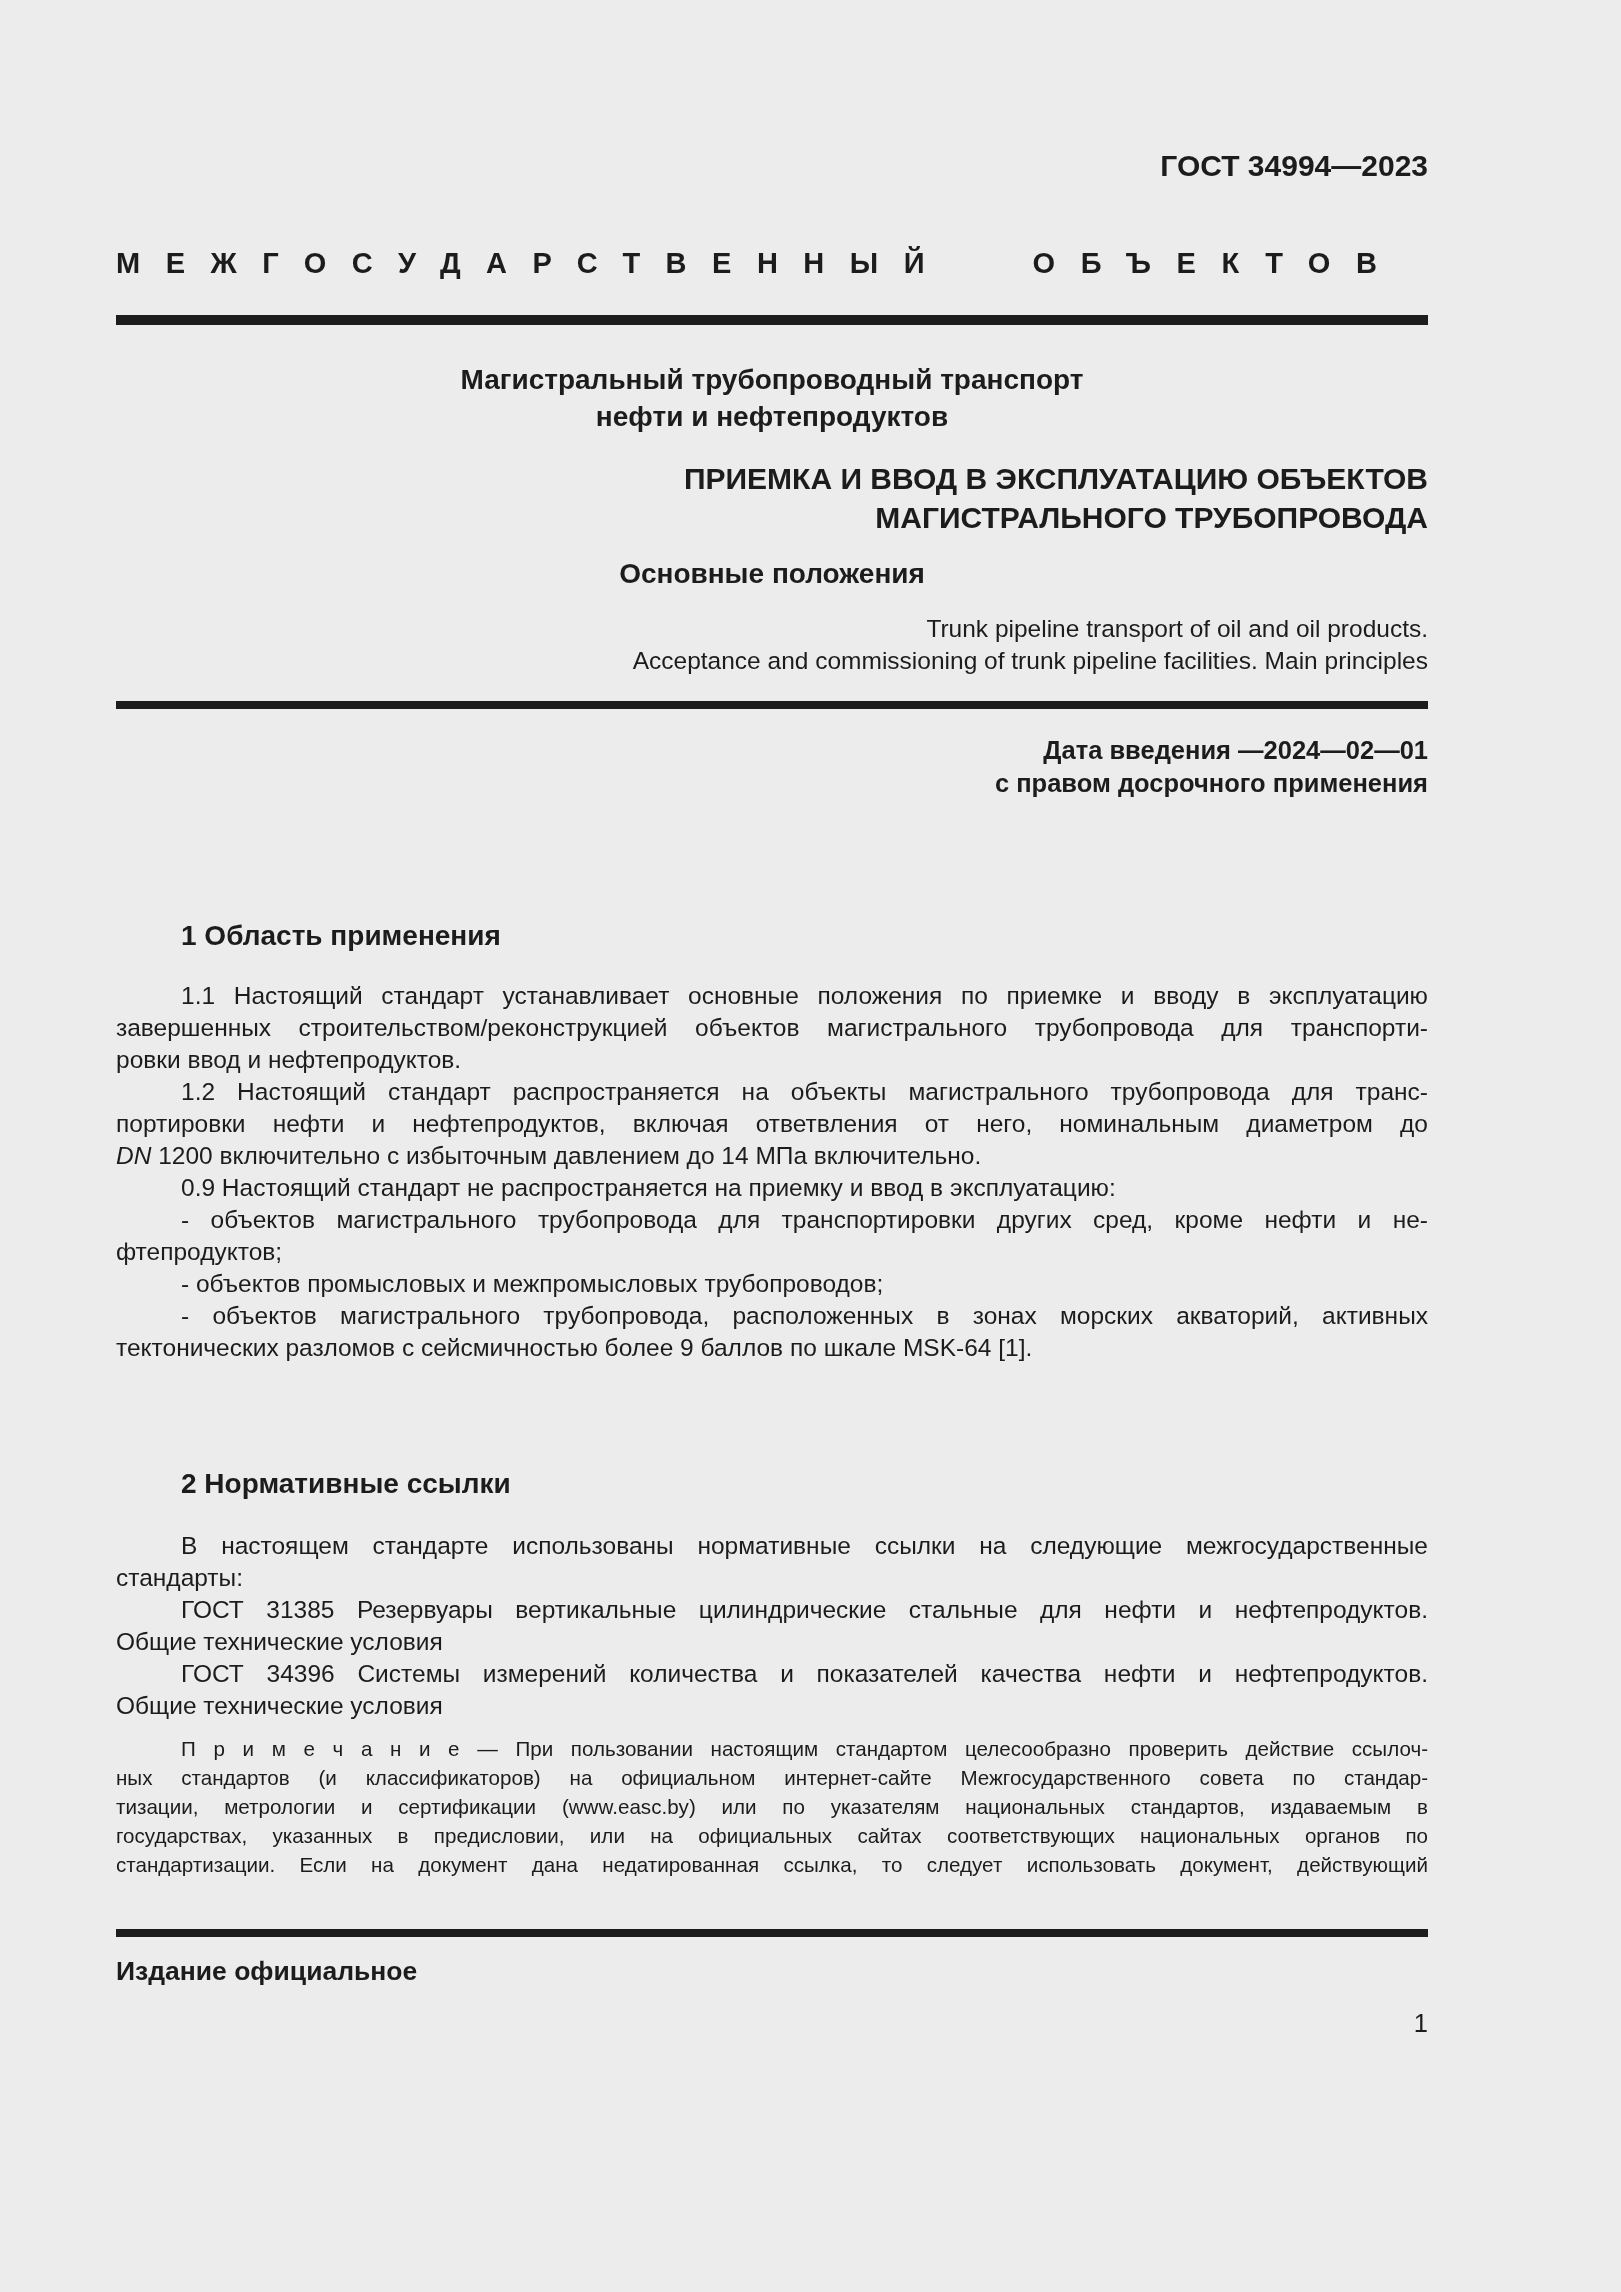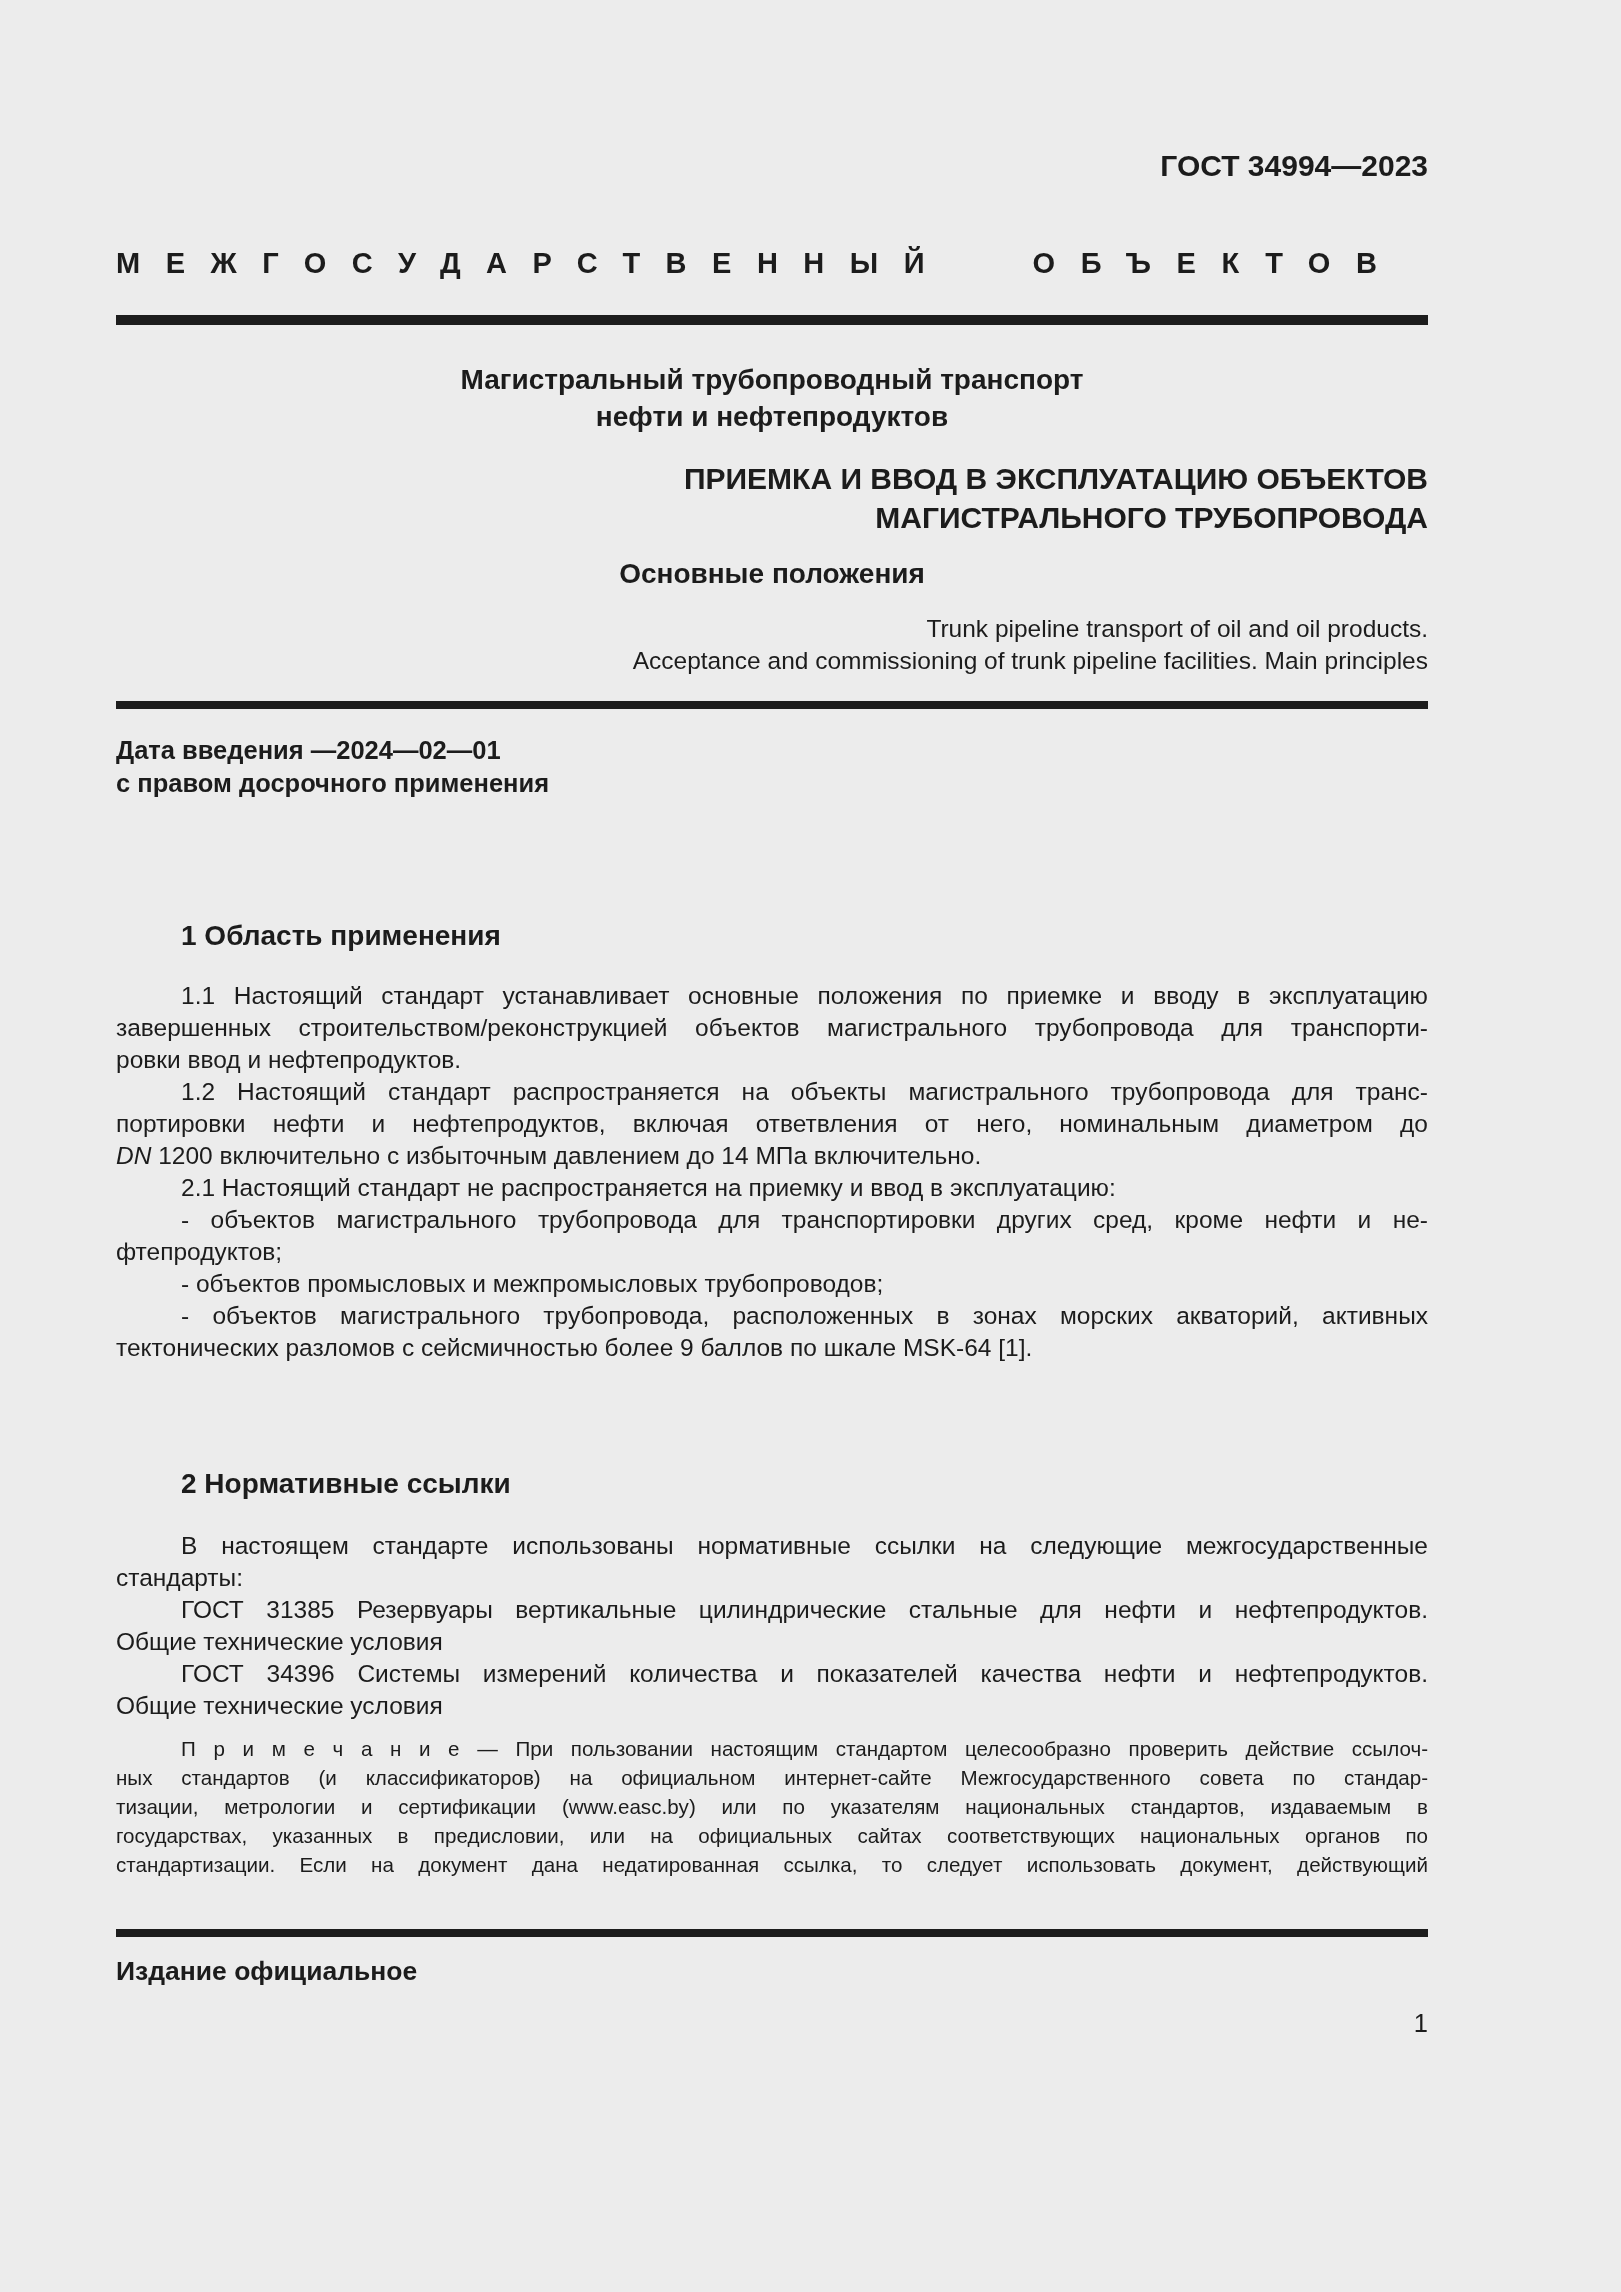--- a/index.html
+++ b/index.html
@@ -61,20 +61,21 @@
     font-size: 28px; font-weight: bold; line-height: 37px; text-align: center;
   }
   .title-en-1 { margin-top: 21.6px; }
   .title-en-1, .title-en-2 {
     font-size: 24.5px; line-height: 32px; text-align: right;
   }
   
   .date-block {
     margin-top: 25.5px;
     font-size: 25.5px; font-weight: bold; line-height: 33px;
+    text-align: right;
     white-space: nowrap;
   }
   
   .section-heading {
     margin: 0;
     font-size: 28px;
     font-weight: bold;
     line-height: 39px;
     padding-left: 65px;
   }
@@ -137,21 +138,21 @@
           <div class="tline first just">1.1 Настоящий стандарт устанавливает основные положения по приемке и вводу в эксплуатацию</div>
           <div class="tline just">завершенных строительством/реконструкцией объектов магистрального трубопровода для транспорти-</div>
           <div class="tline">ровки ввод и нефтепродуктов.</div>
         </div>
       <div class="para">
           <div class="tline first just">1.2 Настоящий стандарт распространяется на объекты магистрального трубопровода для транс-</div>
           <div class="tline just">портировки нефти и нефтепродуктов, включая ответвления от него, номинальным диаметром до</div>
           <div class="tline"><span class="it">DN</span><span> 1200 включительно с избыточным давлением до 14 МПа включительно.</span></div>
         </div>
       <div class="para">
-          <div class="tline first">2.1 Настоящий стандарт не распространяется на приемку и ввод в эксплуатацию:</div>
+          <div class="tline first">0.9 Настоящий стандарт не распространяется на приемку и ввод в эксплуатацию:</div>
         </div>
       <div class="para">
           <div class="tline first just">- объектов магистрального трубопровода для транспортировки других сред, кроме нефти и не-</div>
           <div class="tline">фтепродуктов;</div>
         </div>
       <div class="para">
           <div class="tline first">- объектов промысловых и межпромысловых трубопроводов;</div>
         </div>
       <div class="para">
           <div class="tline first just">- объектов магистрального трубопровода, расположенных в зонах морских акваторий, активных</div>

